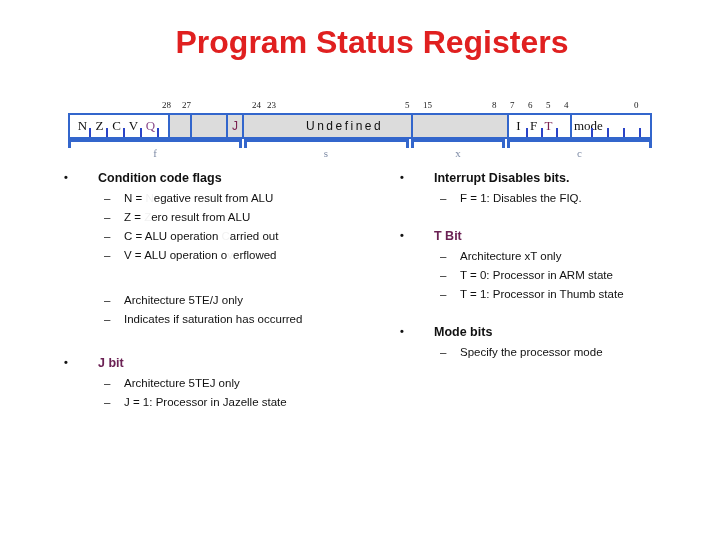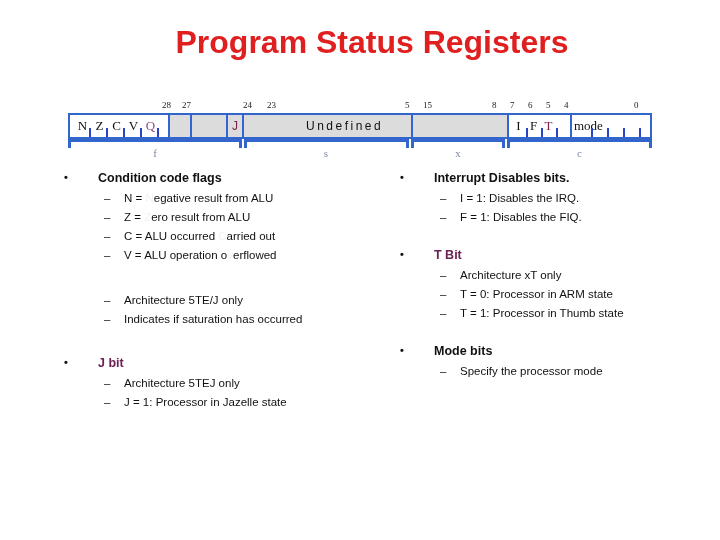--- a/index.html
+++ b/index.html
@@ -175,21 +175,21 @@
 <body>
 
 <div class="slide-title">Program Status Registers</div>
 
 <div class="reg-diagram">
 
   <div class="bitnum-row">
     <span class="bitnum" style="left:12px;margin-top:12px;">31</span>
     <span class="bitnum" style="left:94px;">28</span>
     <span class="bitnum" style="left:114px;">27</span>
-    <span class="bitnum" style="left:175px;">24</span>
+    <span class="bitnum" style="left:184px;">24</span>
     <span class="bitnum" style="left:199px;">23</span>
     <span class="bitnum" style="left:337px;">5</span>
     <span class="bitnum" style="left:355px;">15</span>
     <span class="bitnum" style="left:424px;">8</span>
     <span class="bitnum" style="left:442px;">7</span>
     <span class="bitnum" style="left:460px;">6</span>
     <span class="bitnum" style="left:478px;">5</span>
     <span class="bitnum" style="left:496px;">4</span>
     <span class="bitnum" style="left:566px;">0</span>
   </div>
@@ -262,39 +262,38 @@
     <span class="bracket-tick" style="left:581px;"></span>
     <span class="bracket-label" style="left:439px;width:145px;">c</span>
   </div>
 </div>
 
 <div class="col col-left">
 
   <div class="b1">Condition code flags</div>
   <div class="b2"><span>N = </span><span class="hl">N</span><span>egative result from ALU</span></div>
   <div class="b2"><span>Z = </span><span class="hl">Z</span><span>ero result from ALU</span></div>
-  <div class="b2"><span>C = ALU occurred </span><span class="hl">C</span><span>arried out</span></div>
+  <div class="b2"><span>C = ALU operation </span><span class="hl">C</span><span>arried out</span></div>
   <div class="b2"><span>V = ALU operation o</span><span class="hl">v</span><span>erflowed</span></div>
 
   <div class="spacer-lg"></div>
 
   <div class="b2">Architecture 5TE/J only</div>
   <div class="b2">Indicates if saturation has occurred</div>
 
   <div class="spacer-lg"></div>
 
   <div class="b1 purple">J bit</div>
   <div class="b2">Architecture 5TEJ only</div>
   <div class="b2">J = 1: Processor in Jazelle state</div>
 </div>
 
 <div class="col col-right">
 
   <div class="b1">Interrupt Disables bits.</div>
-  <div class="b2">I  = 1: Disables the IRQ.</div>
   <div class="b2">F = 1: Disables the FIQ.</div>
 
   <div class="spacer-md"></div>
 
   <div class="b1 purple">T Bit</div>
   <div class="b2">Architecture xT only</div>
   <div class="b2">T = 0: Processor in ARM state</div>
   <div class="b2">T = 1: Processor in Thumb state</div>
 
   <div class="spacer-md"></div>

